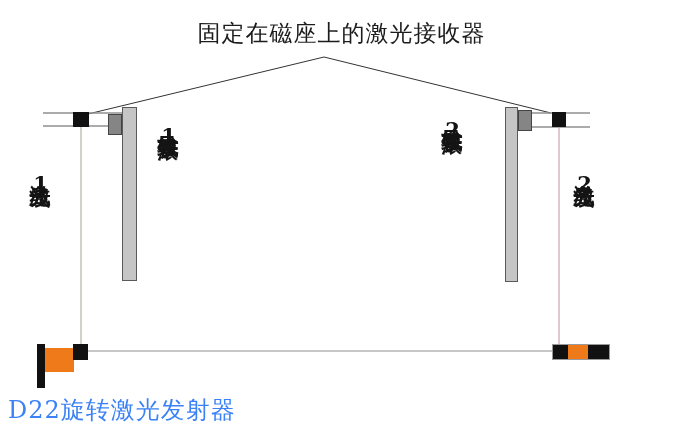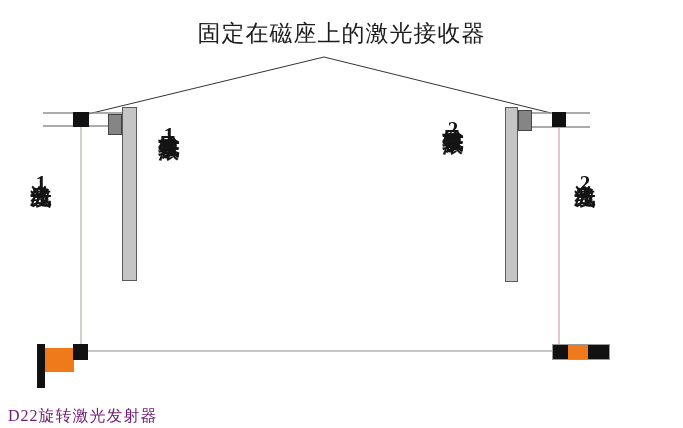--- a/index.html
+++ b/index.html
@@ -5,21 +5,20 @@
   html, body {
     margin: 0; padding: 0;
     background: #ffffff;
     font-family: "DejaVu Serif", "Liberation Serif", serif;
   }
   #canvas {
     position: relative;
     width: 683px; height: 428px;
     background: #ffffff;
     overflow: hidden;
-    font-family: Liberation Serif, serif;
   }
   .abs { position: absolute; }
   #overlay-svg { position: absolute; left: 0; top: 0; }
 
   .title {
     left: 0; right: 0; top: 18px;
     text-align: center;
     font-size: 23px;
     letter-spacing: 1px;
     color: #1c1c1c;
@@ -29,25 +28,24 @@
     writing-mode: vertical-lr;
     text-orientation: upright;
     font-size: 21px;
     font-weight: bold;
     color: #141414;
     letter-spacing: 1px;
     line-height: 1;
     white-space: nowrap;
   }
   .hlabel {
-    font-size: 16px;
-    color: #701a75;
+    font-size: 24px;
+    color: #3b82f6;
     letter-spacing: 1px;
     white-space: nowrap;
-    margin-top: 12px;
   }
 
   .black-block { background: var(--black, #111111); }
   .rail-bar {
     background: var(--light-gray, #c5c5c5);
     border: 1px solid #5a5a5a;
     box-sizing: border-box;
   }
   .receiver-block {
     background: var(--dark-gray, #858585);

